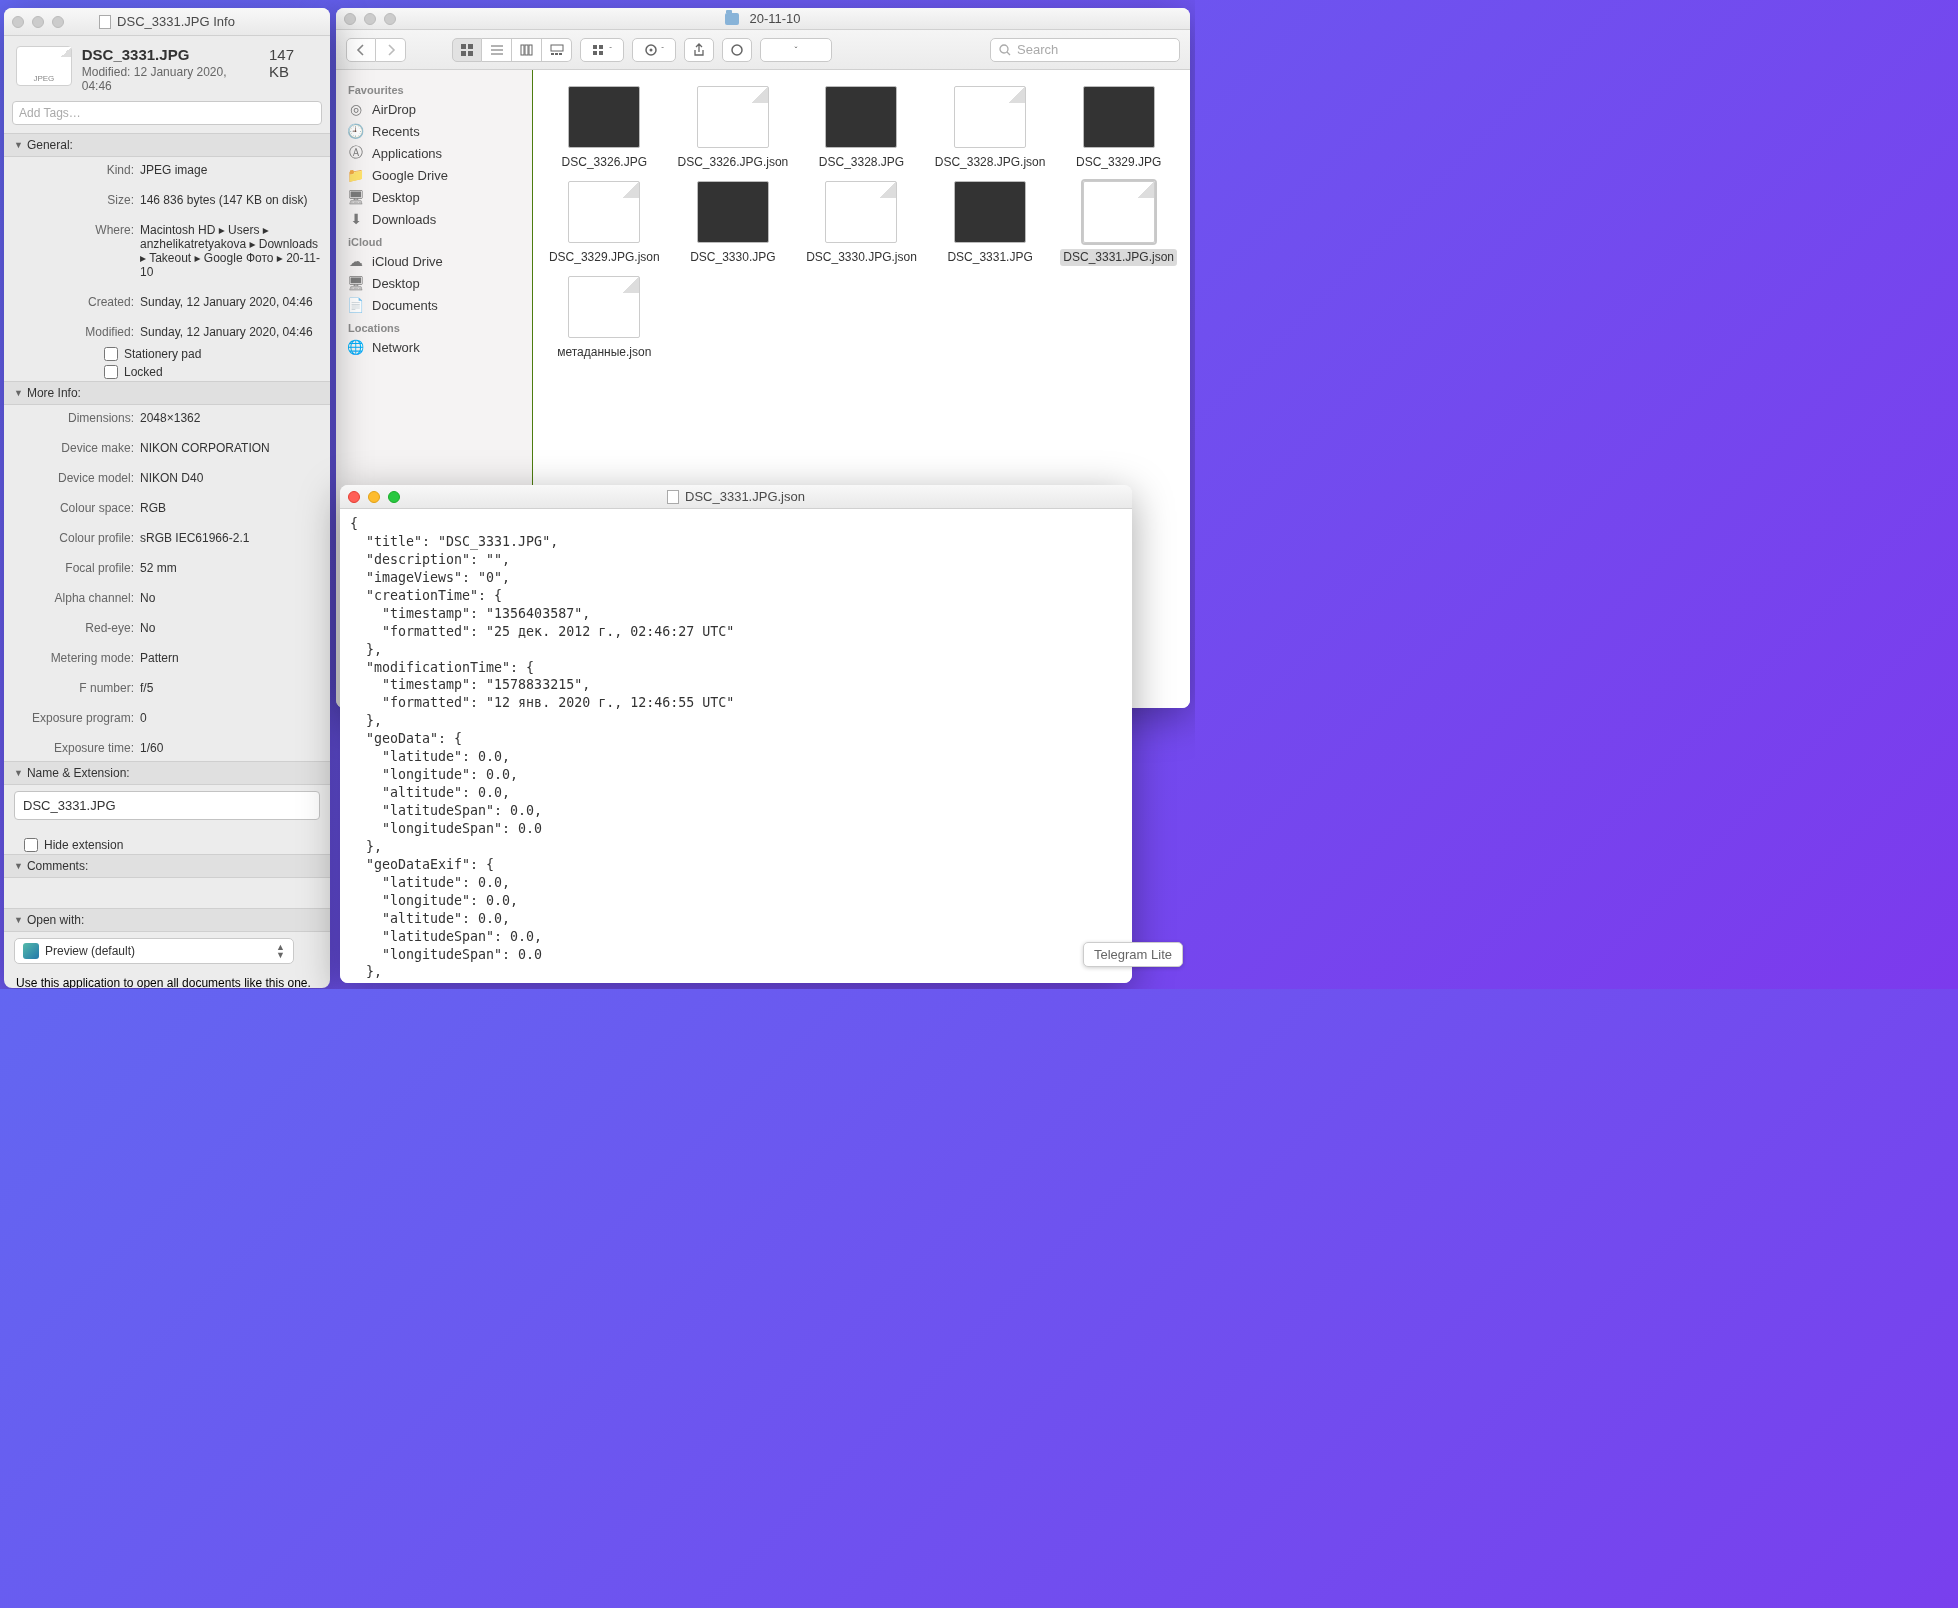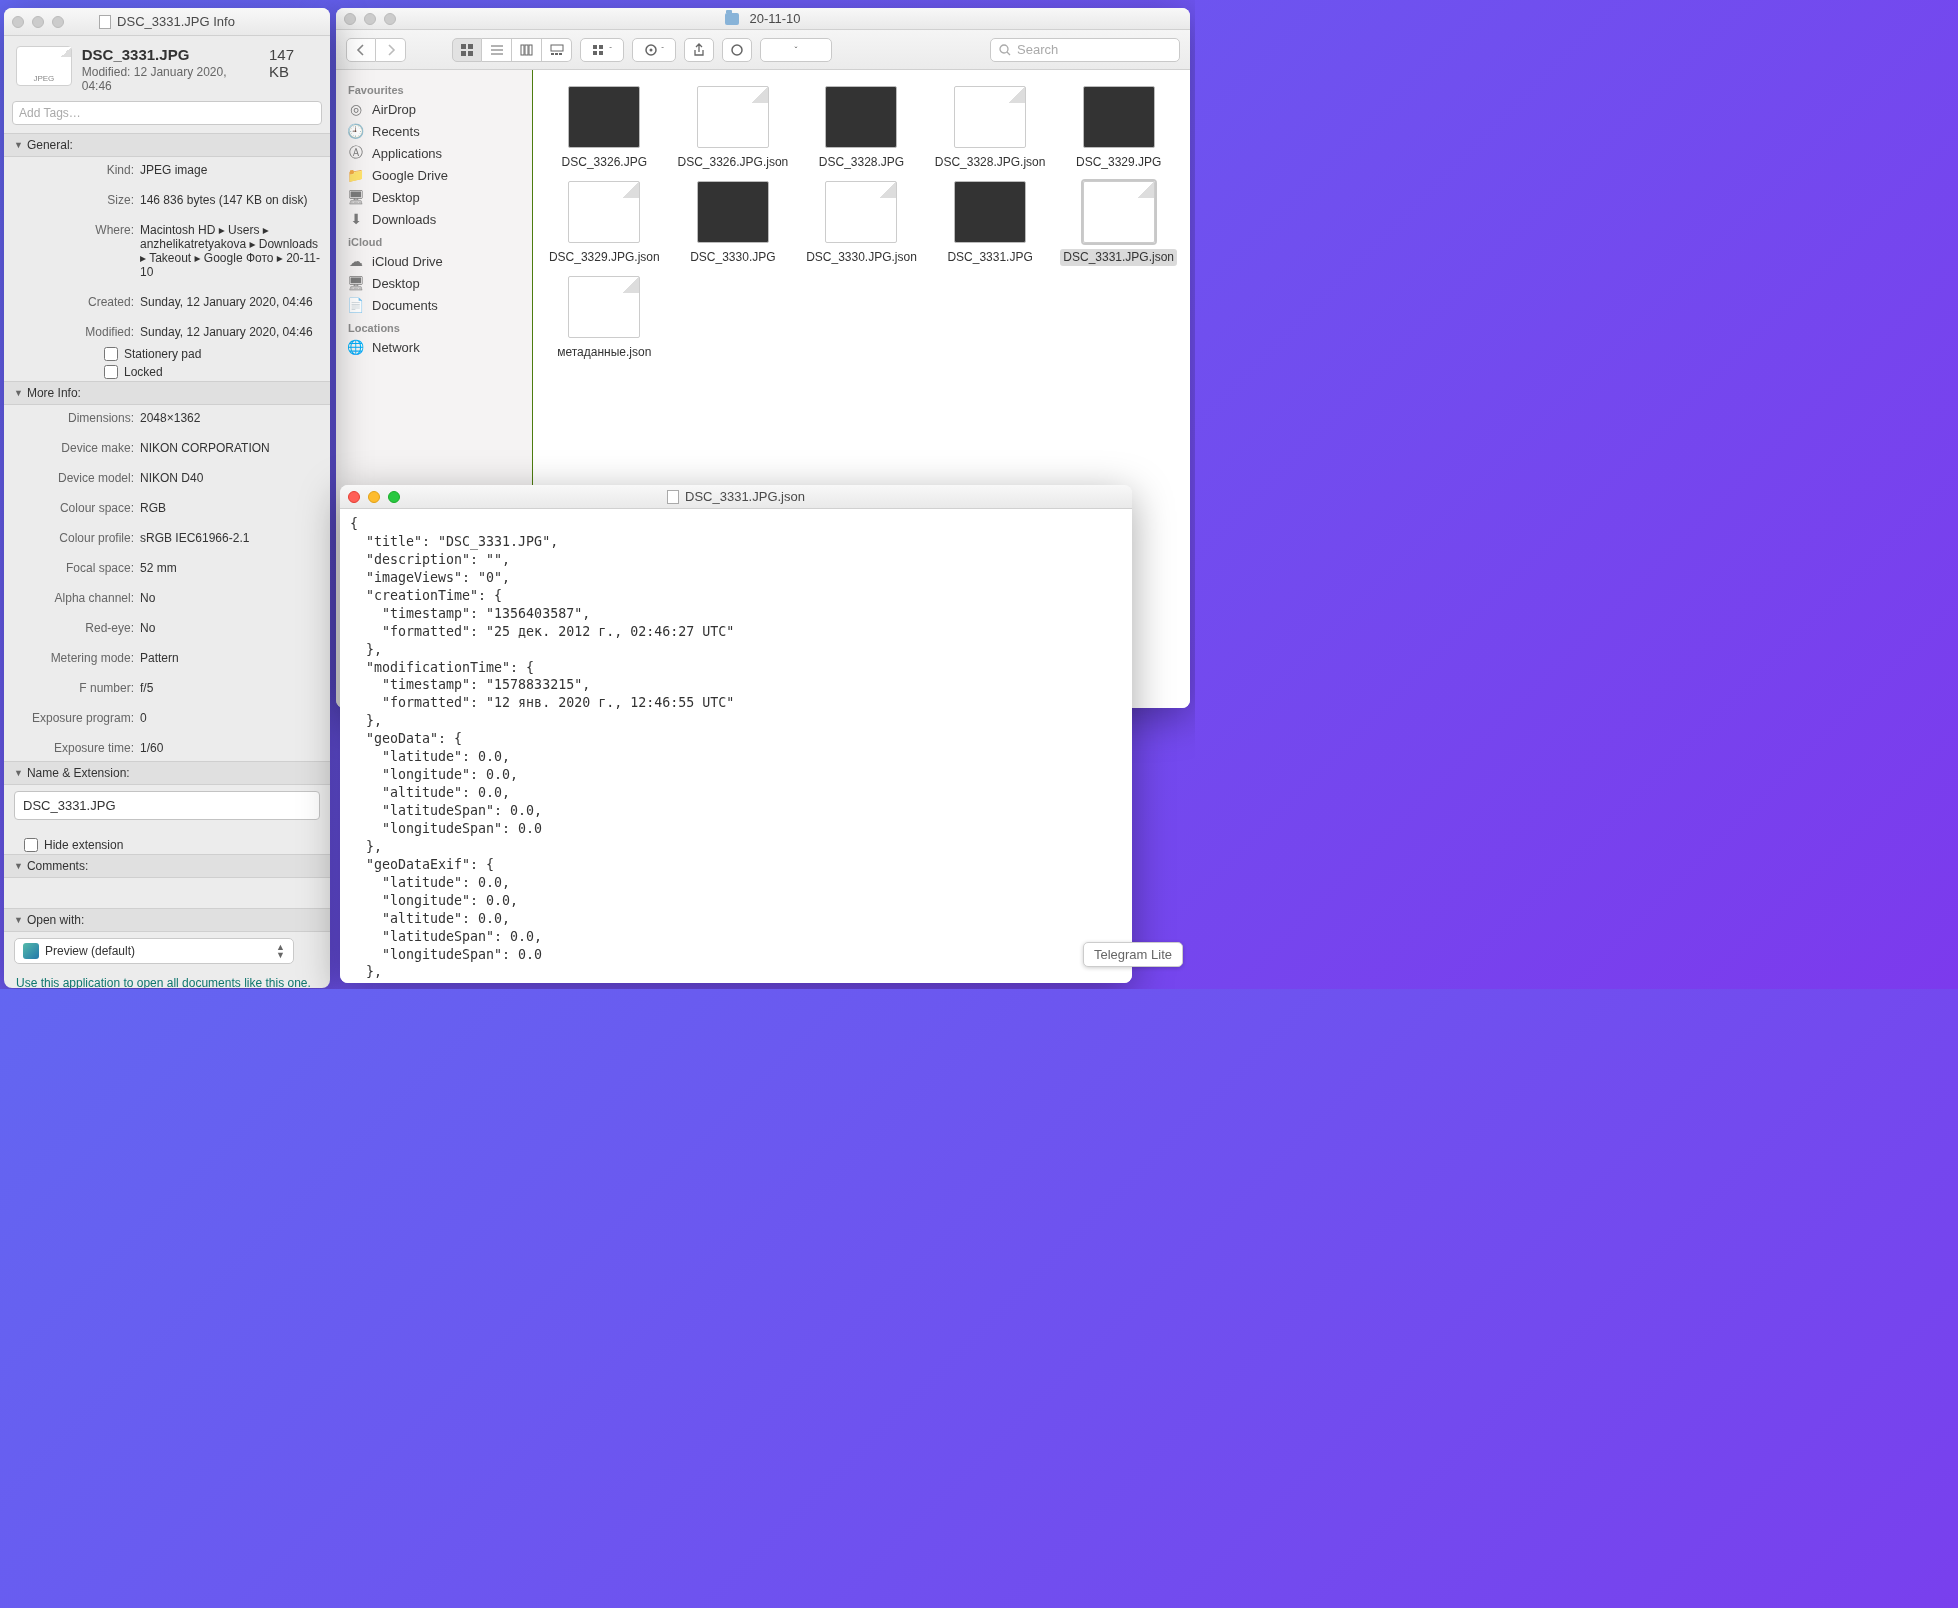--- a/index.html
+++ b/index.html
@@ -52,21 +52,21 @@
   .section-hd{background:#e0e0e0;border-top:1px solid #cfcfcf;border-bottom:1px solid #cfcfcf;padding:4px 10px;font-size:12px;color:#333;display:flex;align-items:center;gap:4px;}
   .section-hd .tri{font-size:9px;color:#666;}
   .kv{display:grid;grid-template-columns:120px 1fr; gap:16px 6px; padding:6px 10px;font-size:12px;}
   .kv .k{color:#666;text-align:right;}
   .chk{display:flex;align-items:center;gap:6px;padding:2px 10px 2px 100px;font-size:12px;}
   .chk input{width:14px;height:14px;}
   .name-input{margin:6px 10px; background:#fff; border:1px solid #c3c3c3; border-radius:4px; padding:6px 8px; font-size:13px;}
   .open-with{margin:6px 10px;}
   .select{background:#fff;border:1px solid #c9c9c9;border-radius:5px;padding:4px 8px;display:flex;align-items:center;width:280px;position:relative;font-size:12px;}
   .select .arrows{position:absolute;right:8px;font-size:9px;color:#666;line-height:8px;display:flex;flex-direction:column;}
-  .small-note{font-size:12px;color:#0f766e;padding:6px 12px;}
+  .small-note{font-size:12px;color:#000000;padding:6px 12px;}
   .btn{background:linear-gradient(#fff,#f0f0f0);border:1px solid #c9c9c9;border-radius:9px;padding:3px 10px;font-size:12px;color:#999;margin:4px 10px;display:inline-block;}
   
   #finder-win{ left:336px; top:8px; width:854px; height:700px;}
   #finder-win .titlebar{height:22px;}
   .finder-toolbar{height:40px;background:linear-gradient(#f5f5f5,#ebebeb);border-bottom:1px solid #d0d0d0;display:flex;align-items:center;padding:0 10px;gap:8px;}
   .tb-btn{background:#fff;border:1px solid #c9c9c9;border-radius:5px;height:24px;display:flex;align-items:center;justify-content:center;min-width:30px;color:#5a5a5a;}
   .tb-grp{display:flex;}
   .tb-grp .tb-btn{border-radius:0;}
   .tb-grp .tb-btn:first-child{border-radius:5px 0 0 5px;}
   .tb-grp .tb-btn:last-child{border-radius:0 5px 5px 0;border-left:none;}
@@ -347,21 +347,21 @@
     <div class="k">Dimensions:</div>
       <div>2048×1362</div>
     <div class="k">Device make:</div>
       <div>NIKON CORPORATION</div>
     <div class="k">Device model:</div>
       <div>NIKON D40</div>
     <div class="k">Colour space:</div>
       <div>RGB</div>
     <div class="k">Colour profile:</div>
       <div>sRGB IEC61966-2.1</div>
-    <div class="k">Focal space:</div>
+    <div class="k">Focal profile:</div>
       <div>52 mm</div>
     <div class="k">Alpha channel:</div>
       <div>No</div>
     <div class="k">Red-eye:</div>
       <div>No</div>
     <div class="k">Metering mode:</div>
       <div>Pattern</div>
     <div class="k">F number:</div>
       <div>f/5</div>
     <div class="k">Exposure program:</div>

